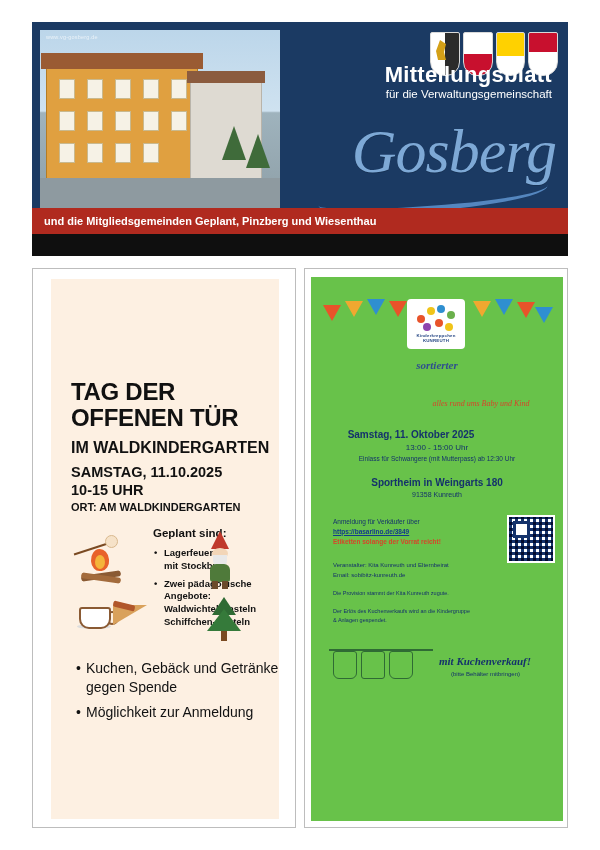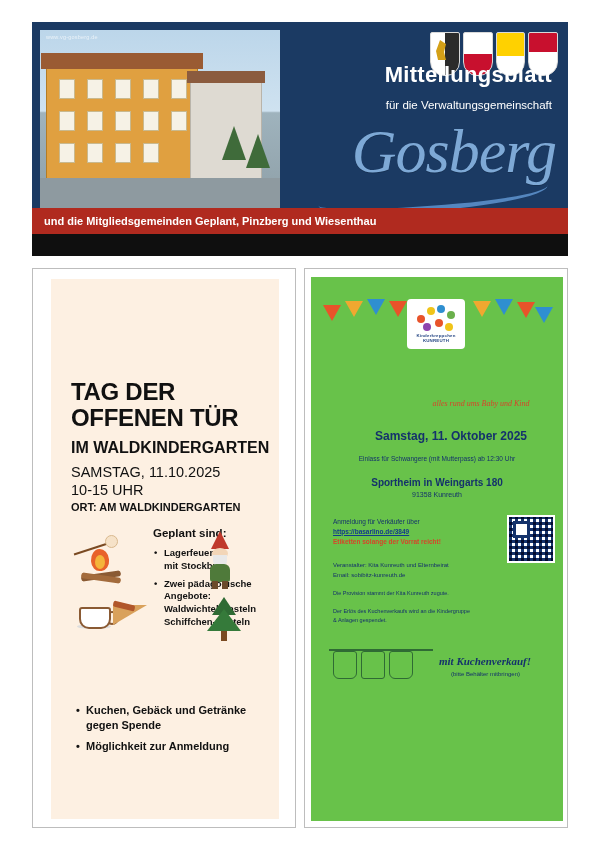--- a/index.html
+++ b/index.html
@@ -58,21 +58,21 @@
   .mast-right{
     position:absolute;left:256px;top:8px;width:272px;height:180px;
   }
   .mitteilungsblatt{
     position:absolute;right:8px;top:32px;
     font-size:22px;font-weight:bold;color:#ffffff;letter-spacing:.3px;
     text-align:right;
   }
   .fuerdie{
     position:absolute;right:8px;top:58px;
-    font-size:11.5px;color:#ffffff;text-align:right;margin-top:11px;
+    font-size:11.5px;color:#ffffff;text-align:right;
   }
   .gosberg{
     position:absolute;right:4px;top:90px;
     font-family:"Liberation Serif", serif;
     font-style:italic;
     font-size:62px;
     color:#7ea9d6;
     letter-spacing:-1px;
     line-height:1;
     text-shadow:0 1px 0 rgba(0,0,0,.15);
@@ -124,38 +124,38 @@
     position:absolute;left:20px;top:100px;width:200px;
     font-size:24px;font-weight:bold;line-height:1.08;color:#111;
     letter-spacing:-.3px;
   }
   .tag-sub{
     position:absolute;left:20px;top:160px;width:205px;
     font-size:16px;font-weight:bold;color:#111;
   }
   .tag-date{
     position:absolute;left:20px;top:184px;width:205px;
-    font-size:14.5px;font-weight:normal;color:#111;line-height:1.25;
+    font-size:14.5px;font-weight:bold;color:#111;line-height:1.25;
   }
   .tag-ort{
     position:absolute;left:20px;top:222px;width:210px;
     font-size:11px;font-weight:bold;color:#111;
   }
   .geplant{
     position:absolute;left:102px;top:248px;
     font-size:11.5px;font-weight:bold;color:#111;
   }
   .bullets-right{
     position:absolute;left:102px;top:268px;width:118px;
     font-size:9.5px;font-weight:bold;color:#111;line-height:1.35;
   }
   .bullets-right li{margin-bottom:5px;}
   .bullets-bottom{
     position:absolute;left:24px;top:380px;width:200px;
-    font-size:11px;font-weight:bold;color:#111;line-height:1.35;margin-top:44px;
+    font-size:14px;font-weight:normal;color:#111;line-height:1.35;
   }
   .bullets-bottom li{margin-bottom:6px;}
   ul{margin:0;padding-left:11px;list-style:none;}
   ul li{position:relative;}
   ul li:before{content:"•";position:absolute;left:-10px;top:0;}
 
   
   .fire{
     position:absolute;left:28px;top:264px;width:44px;height:42px;
   }
@@ -249,21 +249,21 @@
     position:absolute;left:0;top:96px;width:252px;text-align:center;
     font-size:18px;font-weight:bold;color:#14326b;
   }
   .sh-slogan{
     position:absolute;left:0;top:122px;width:252px;text-align:center;
     font-family:"Liberation Serif", serif;font-style:italic;
     font-size:8px;color:#d6452a;margin-left:44px;
   }
   .sh-date{
     position:absolute;left:0;top:152px;width:200px;text-align:center;
-    font-size:12px;font-weight:bold;color:#14326b;margin-left:40px;
+    font-size:10px;font-weight:bold;color:#14326b;
   }
   .sh-time{
     position:absolute;left:0;top:166px;width:252px;text-align:center;
     font-size:8px;color:#14326b;
   }
   .sh-einlass{
     position:absolute;left:0;top:178px;width:252px;text-align:center;
     font-size:6.5px;color:#14326b;
   }
   .sh-venue{
@@ -464,23 +464,25 @@
         <div class="dot" style="left:22px;top:0px;background:#2f8fd0"></div>
         <div class="dot" style="left:32px;top:6px;background:#6ab04c"></div>
         <div class="dot" style="left:8px;top:18px;background:#8e44ad"></div>
         <div class="dot" style="left:20px;top:14px;background:#e8532a"></div>
         <div class="dot" style="left:30px;top:18px;background:#f0c419"></div>
       </div>
       <div class="logo-cap" style="white-space:pre-line">Kinderkreppchen
 KUNREUTH</div>
     </div>
 
+    <div class="sortierter">sortierter</div>
     <div class="sh-slogan">alles rund ums Baby und Kind</div>
 
     <div class="sh-date">Samstag, 11. Oktober 2025</div>
+    <div class="sh-time">13:00 - 15:00 Uhr</div>
     <div class="sh-einlass">Einlass für Schwangere (mit Mutterpass) ab 12:30 Uhr</div>
 
     <div class="sh-venue">Sportheim in Weingarts 180</div>
     <div class="sh-zip">91358 Kunreuth</div>
 
     <div class="sh-reg">
       <div>Anmeldung für Verkäufer über</div>
       <div class="url">https://basarlino.de/3849</div>
       <div class="hint">Etiketten solange der Vorrat reicht!</div>
     </div>

